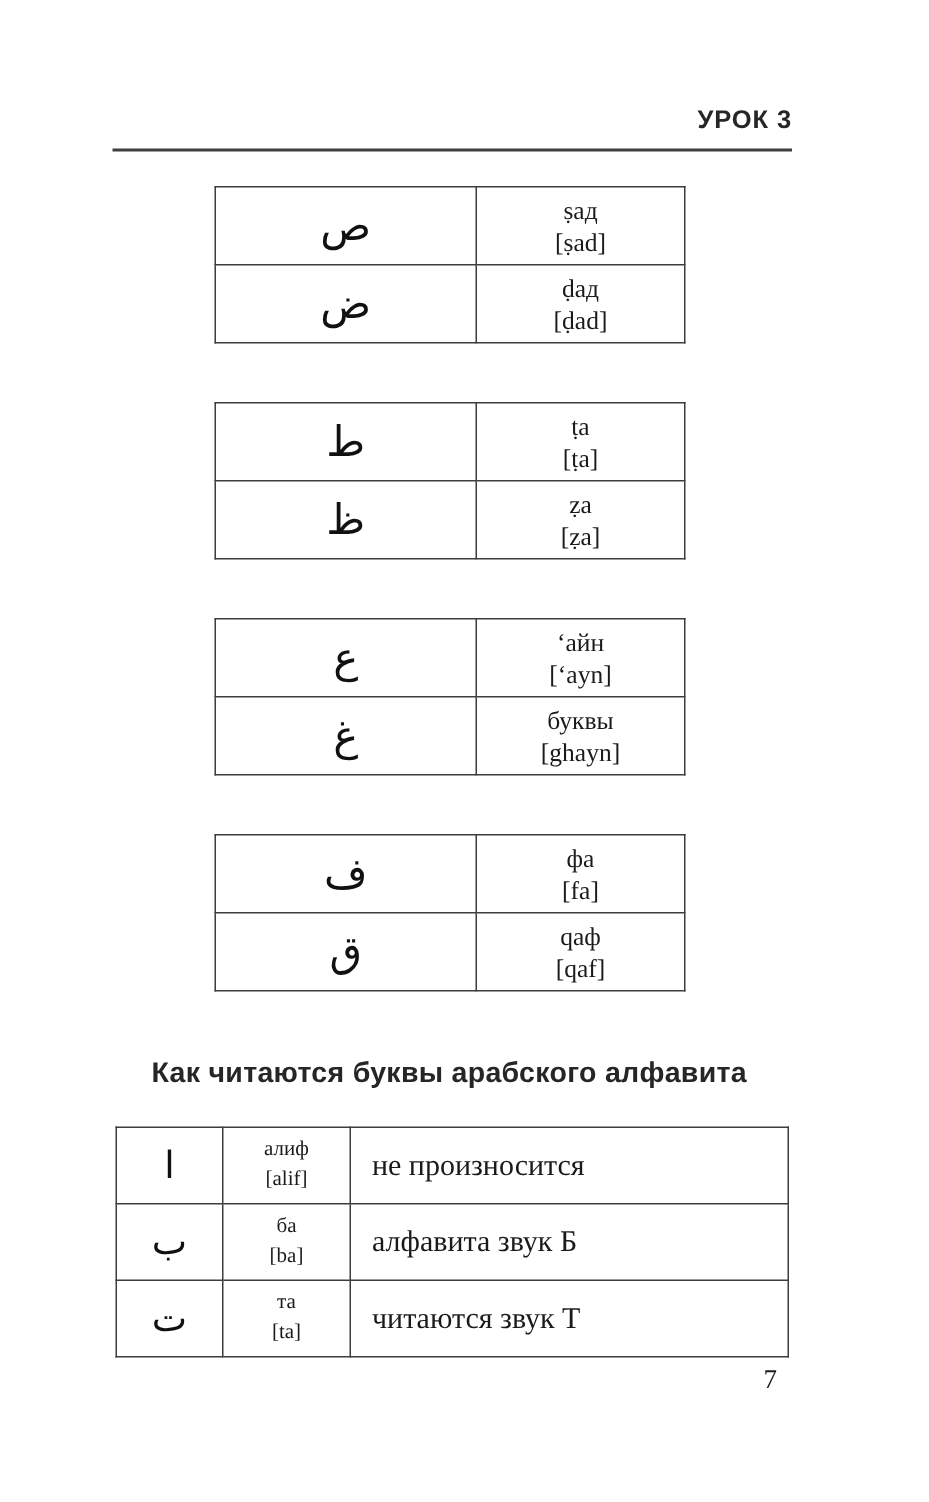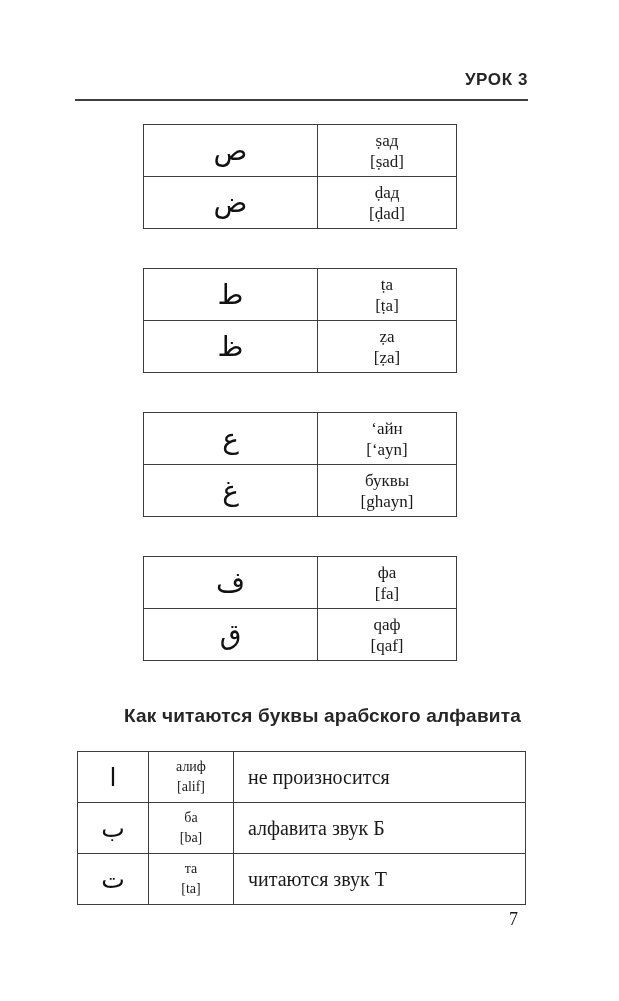--- a/index.html
+++ b/index.html
@@ -57,21 +57,20 @@
     color:#1a1a1a;
   }
   .section-heading {
     position:absolute;
     left:101px; top:705px;
     font-family:"Liberation Sans", sans-serif;
     font-weight:700;
     font-size:19px;
     color:#262626;
     letter-spacing:0.2px;
-    margin-left:23px;
   }
   .reading-table {
     position:absolute;
     left:77px; top:751px;
     width:448px;
   }
   .reading-table td {
     border:1.5px solid #3d3d3d;
     height:51px;
     vertical-align:middle;

